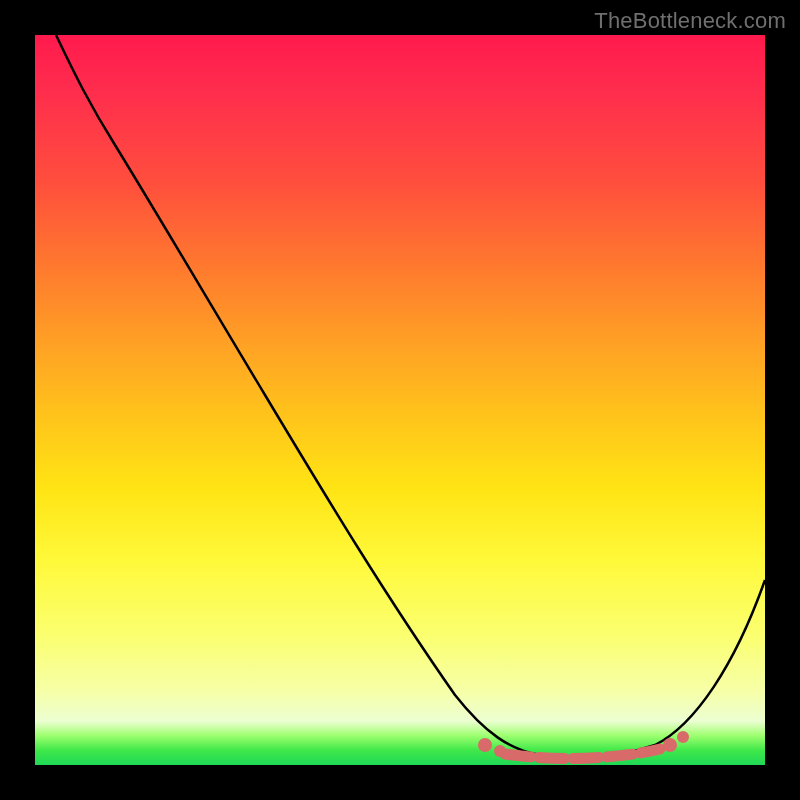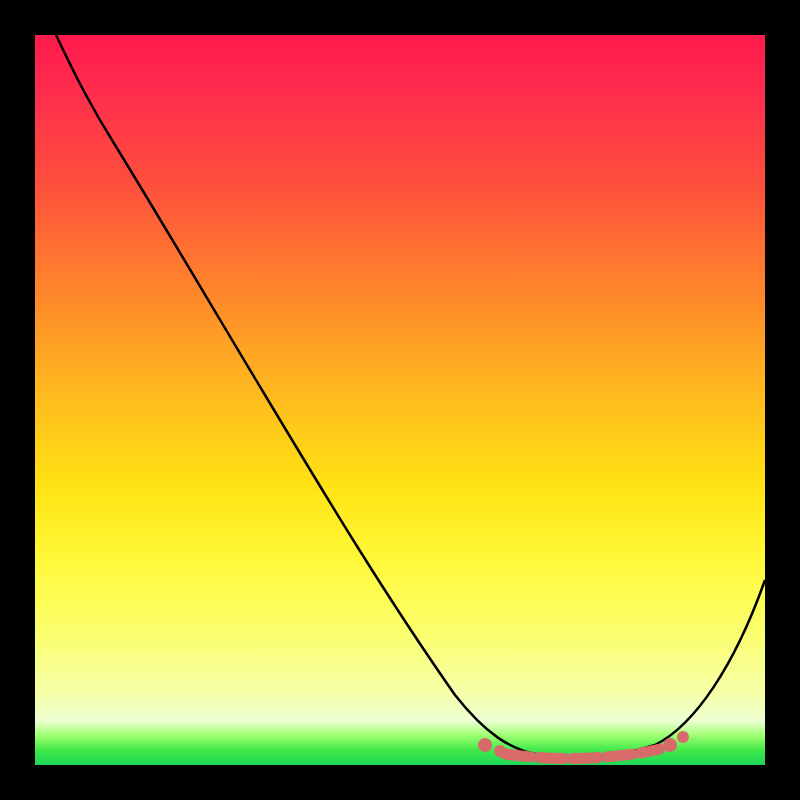--- a/index.html
+++ b/index.html
@@ -81,14 +81,15 @@
 
     <g>
       <circle cx="450" cy="710" r="7" fill="#d96a6a"></circle>
       <circle cx="465" cy="716" r="6" fill="#d96a6a"></circle>
       <path d="M 470 719 Q 520 726 570 722 Q 600 720 625 714" fill="none" stroke="#d96a6a" stroke-width="11" stroke-linecap="round" stroke-dasharray="26 8"></path>
       <circle cx="635" cy="710" r="7" fill="#d96a6a"></circle>
       <circle cx="648" cy="702" r="6" fill="#d96a6a"></circle>
     </g>
   </svg>
 
+  <div class="watermark">TheBottleneck.com</div>
 
 </div>
 
 </body></html>

